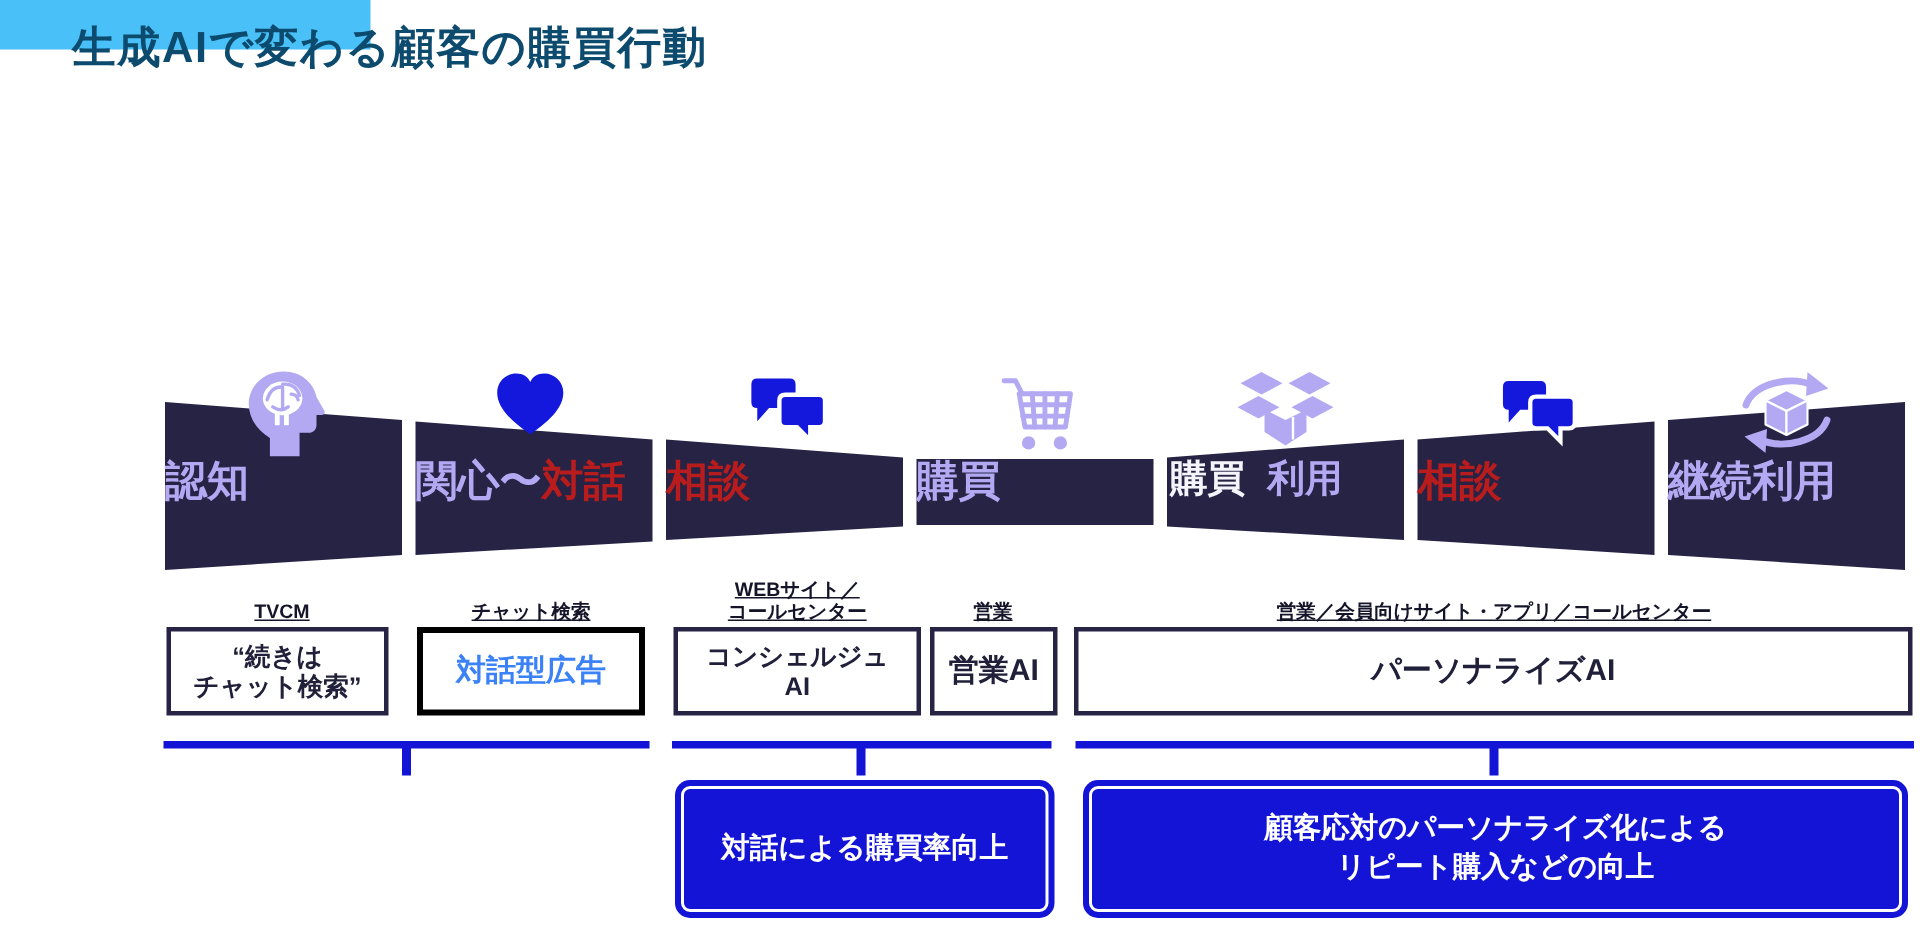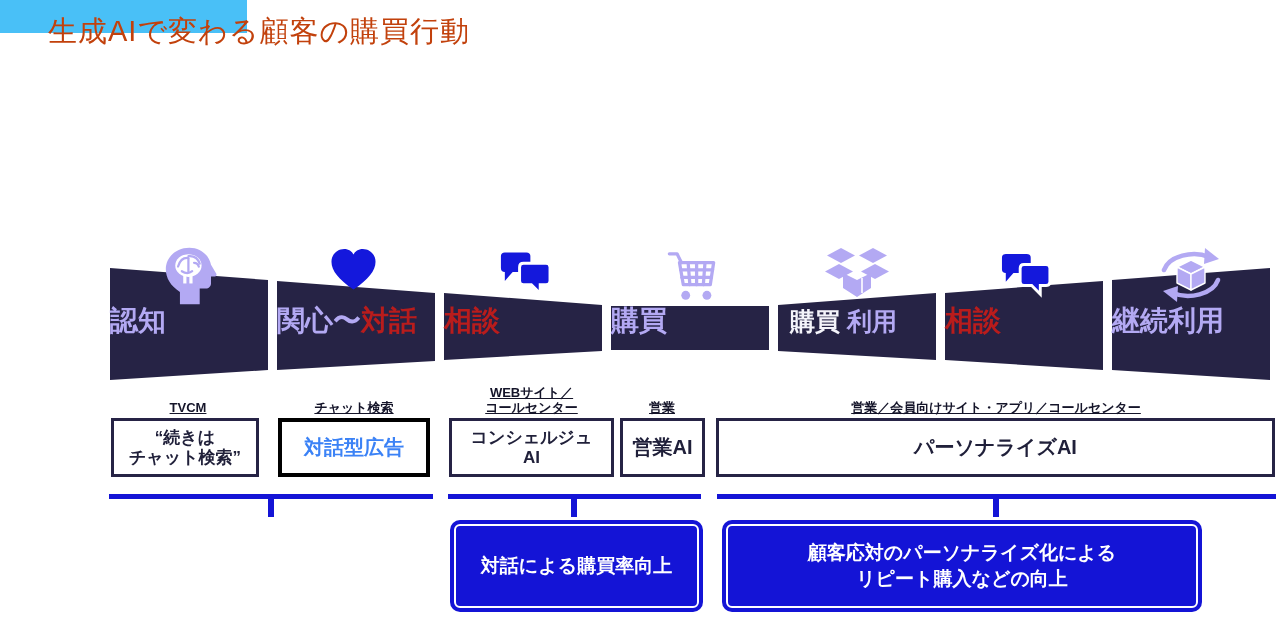--- a/index.html
+++ b/index.html
@@ -3,24 +3,24 @@
 <meta charset="utf-8">
 <style>
   html,body{margin:0;padding:0;background:#fff;}
   .canvas{
     position:relative;width:1280px;height:623px;background:#ffffff;
     font-family:"Liberation Sans","DejaVu Sans",sans-serif;overflow:hidden;
   }
   .abs{position:absolute;}
   
   .title-accent{left:0;top:0;width:247px;height:33px;background:#49c0f7;}
-  .page-title{left:48px;top:12px;font-size:29px;font-weight:400;color:#c2410c;letter-spacing:1px;white-space:nowrap;}
+  .page-title{left:48px;top:12px;font-size:29px;font-weight:700;color:#0c4a6e;letter-spacing:1px;white-space:nowrap;}
   
   .stage-label{top:306px;height:30px;line-height:30px;text-align:left;font-weight:800;font-size:28px;white-space:nowrap;}
-  .stage-label.big{font-size:25px;text-align:left;padding-left:12px;}
+  .stage-label.big{font-size:25px;text-align:left;padding-left:2px;font-family:Liberation Mono, monospace;}
   .c-purple{color:#b3a9f3;}
   .c-blue{color:#b91c1c;}
   .c-white{color:#f4f4fa;}
   
   .channel-label{bottom:208px;text-align:center;font-size:13px;line-height:15px;font-weight:800;color:#15152a;white-space:nowrap;text-decoration:underline;}
   .channel-box{
     top:418px;height:59px;box-sizing:border-box;background:#fff;border:3px solid #262345;
     display:flex;flex-direction:column;align-items:center;justify-content:center;
     font-weight:800;color:#20203a;text-align:center;line-height:1.15;
   }
@@ -178,18 +178,18 @@
   <div class="abs channel-box fs20" style="left:620px;width:85px;">
     <div>営業AI</div>
   </div>
   <div class="abs channel-box fs20" style="left:716px;width:559px;">
     <div>パーソナライズAI</div>
   </div>
 
   <div class="abs outcome-box" style="left:450px;width:253px;">
     <div>対話による購買率向上</div>
   </div>
-  <div class="abs outcome-box" style="left:722px;width:480px;">
+  <div class="abs outcome-box" style="left:722px;width:550px;">
     <div>顧客応対のパーソナライズ化による</div>
     <div>リピート購入などの向上</div>
   </div>
 
 </div>
 
 </body></html>

